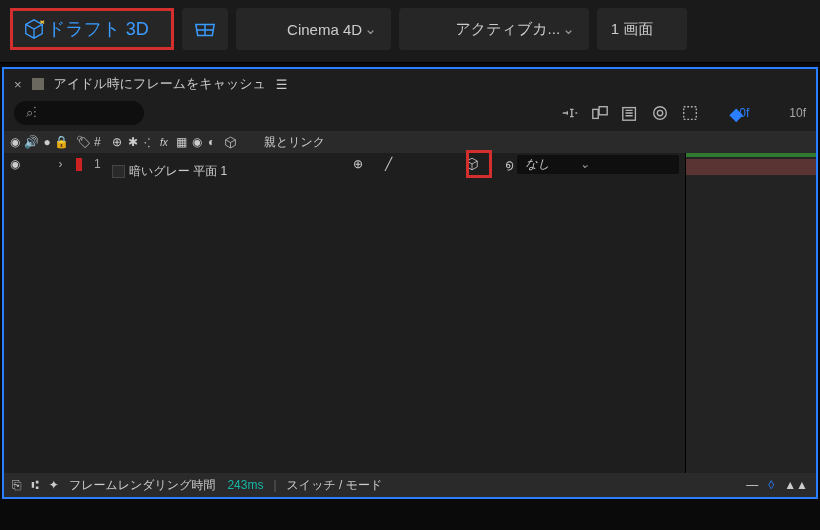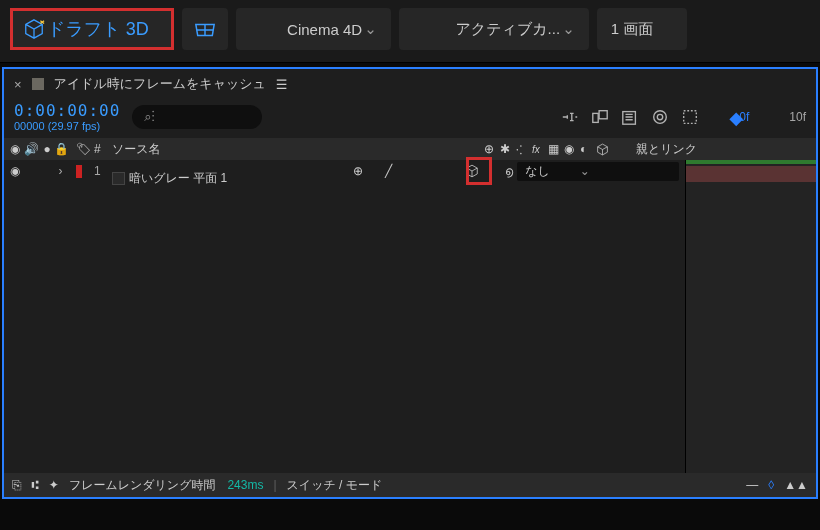--- a/index.html
+++ b/index.html
@@ -49,21 +49,21 @@
     .eye-cell { width: 66px; }
     .tag-cell { width: 18px; }
     .num-cell { width: 18px; color: #a7a7a7; }
     .src-cell { flex: 1; padding-left: 8px; gap: 8px; margin-top: 14px; }
     .color-chip { width: 13px; height: 13px; background: #c22; }
     .gray-chip { width: 13px; height: 13px; background: #2a2a2a; border: 1px solid #444; }
     .switch-cell { width: 152px; gap: 2px !important; position: relative; }
     .switch-cell .i { width: 14px; }
     .red-box { position: absolute; border: 3px solid #d32f2f; width: 26px; height: 28px; left: 119px; top: -3px; }
     .parent-cell { width: 186px; padding-left: 8px; gap: 10px; }
-    .pdrop { background: #0f0f0f; padding: 1px 8px; border-radius: 2px; display: flex; gap: 30px; align-items: center; flex:1; }
+    .pdrop { background: #0f0f0f; padding: 1px 8px; border-radius: 2px; display: flex; gap: 30px; align-items: center; flex:1;font-style:italic; }
     
     .tl-right-strip { position: absolute; top: 0; left: 0; right: 0; height: 6px; display: flex; }
     .tl-right-strip .g { background: #2f7a2f; flex: 1; height: 4px; }
     .tl-bar { position: absolute; top: 6px; left: 0; right: 0; height: 16px; background: #5a3333; }
     
     .status-bar { position: absolute; bottom: 0; left: 0; right: 0; display: flex; align-items: center; height: 24px; background: #2a2a2a; font-size: 12px; gap: 10px; padding: 0 8px; }
     .status-bar .seg2 { display: flex; align-items: center; gap: 12px; }
     .rt-ms { color: #14b8a6; }
     .status-bar .divv { opacity: 0.3; }
     .sb-right { margin-left: auto; display: flex; gap: 10px; }
@@ -102,24 +102,20 @@
 
 <div class="panel-border">
   <div class="panel-header">
     <span class="close-x">×</span>
     <span class="swatch"></span>
     <span>アイドル時にフレームをキャッシュ</span>
     <span class="menu-icon">☰</span>
   </div>
 
   <div class="timecode-row">
-    <div class="timecode-block">
-      <span class="timecode">0:00:00:00</span>
-      <span class="fps">00000 (29.97 fps)</span>
-    </div>
     <div class="search-box">
       <span style="opacity:.7">⌕⁝</span>
     </div>
     <div class="spacer"></div>
     <div class="tool-icons">
       <svg class="tool-icon" viewBox="0 0 20 20" style="stroke:#ccc;fill:none;stroke-width:1.5">
           <path d="M2 10 L7 10 M7 8 L7 12 M10 6 L14 6 M10 14 L14 14 M12 6 L12 14 M16 10 L18 10"></path>
         </svg>
       <svg class="tool-icon" viewBox="0 0 20 20" style="stroke:#ccc;fill:none;stroke-width:1.5">
           <rect x="2" y="6" width="6" height="10"></rect>
@@ -149,23 +145,20 @@
       <span>◉</span>
       <span>🔊</span>
       <span>●</span>
       <span>🔒</span>
     </div>
     <div class="seg col-tag">
       <span>🏷</span>
     </div>
     <div class="seg col-num">
       <span>#</span>
-    </div>
-    <div class="seg col-src">
-      <span>ソース名</span>
     </div>
     <div class="seg col-switch">
       <span class="i">⊕</span>
       <span class="i">✱</span>
       <span class="i">⁖</span>
       <span class="i" style="font-size:10px;font-style:italic">fx</span>
       <span class="i">▦</span>
       <span class="i">◉</span>
       <span class="i">◐</span>
       <span class="i">

